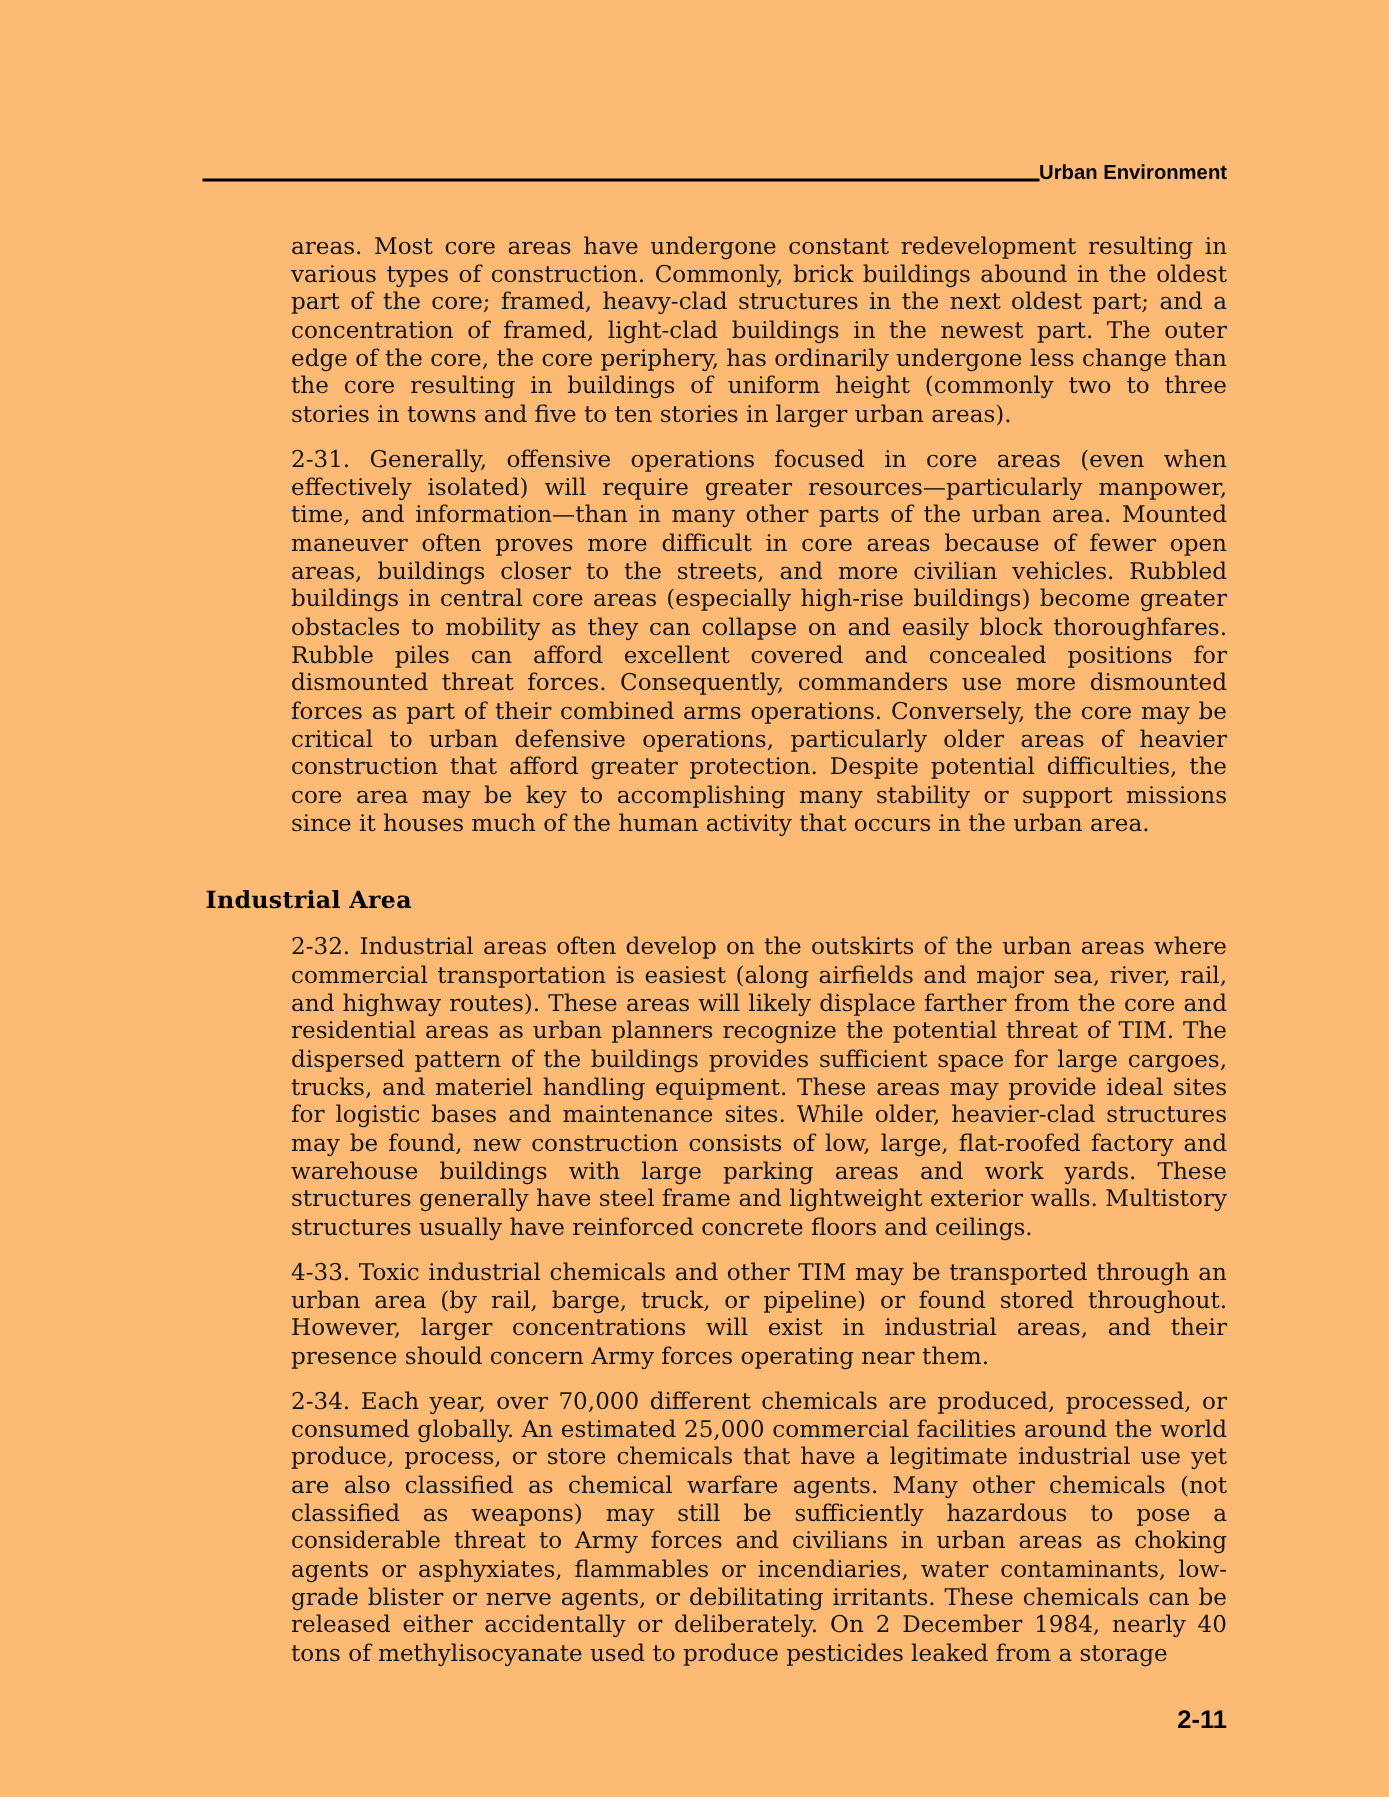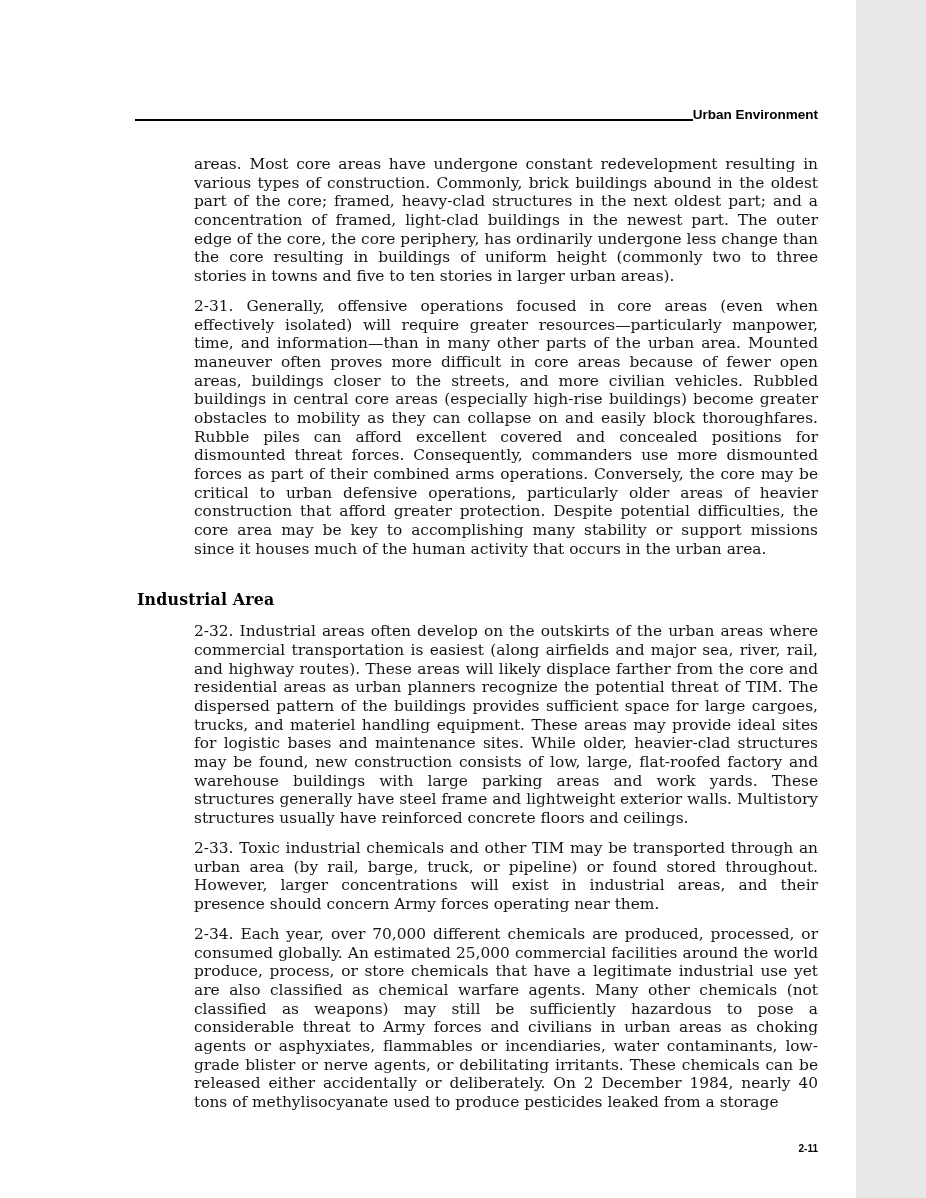--- a/index.html
+++ b/index.html
@@ -4,23 +4,23 @@
 <style>
   * { margin: 0; padding: 0; box-sizing: border-box; }
 
   html, body {
     background: #e8e8e8;
     font-family: "DejaVu Serif", "Liberation Serif", serif;
   }
 
   .page {
     position: relative;
-    width: 856px;
+    width: 926px;
     height: 1198px;
-    background: #ffffff;
+    background: #fdba74;
     color: #141414;
     overflow: hidden;
   }
 
   
   .page-header {
     position: absolute;
     top: 106px;
     left: 135px;
     width: 683px;
@@ -76,21 +76,21 @@
     position: absolute;
     top: 1137px;
     left: 135px;
     width: 683px;
     text-align: right;
   }
 
   .page-number {
     font-family: "Liberation Sans", "DejaVu Sans", sans-serif;
     font-weight: bold;
-    font-size: 10px;
+    font-size: 17px;
     color: #000000;
   }
 </style>
 </head>
 <body>
 
 <div class="page">
 
   <div class="page-header">
     <div class="header-rule"></div>
@@ -100,21 +100,21 @@
   <div class="body-area">
 
     <p class="paragraph">areas. Most core areas have undergone constant redevelopment resulting in various types of construction. Commonly, brick buildings abound in the oldest part of the core; framed, heavy-clad structures in the next oldest part; and a concentration of framed, light-clad buildings in the newest part. The outer edge of the core, the core periphery, has ordinarily undergone less change than the core resulting in buildings of uniform height (commonly two to three stories in towns and five to ten stories in larger urban areas).</p>
 
     <p class="paragraph">2-31. Generally, offensive operations focused in core areas (even when effectively isolated) will require greater resources—particularly manpower, time, and information—than in many other parts of the urban area. Mounted maneuver often proves more difficult in core areas because of fewer open areas, buildings closer to the streets, and more civilian vehicles. Rubbled buildings in central core areas (especially high-rise buildings) become greater obstacles to mobility as they can collapse on and easily block thoroughfares. Rubble piles can afford excellent covered and concealed positions for dismounted threat forces. Consequently, commanders use more dismounted forces as part of their combined arms operations. Conversely, the core may be critical to urban defensive operations, particularly older areas of heavier construction that afford greater protection. Despite potential difficulties, the core area may be key to accomplishing many stability or support missions since it houses much of the human activity that occurs in the urban area.</p>
 
     <h2 class="section-heading">Industrial Area</h2>
 
     <p class="paragraph">2-32. Industrial areas often develop on the outskirts of the urban areas where commercial transportation is easiest (along airfields and major sea, river, rail, and highway routes). These areas will likely displace farther from the core and residential areas as urban planners recognize the potential threat of TIM. The dispersed pattern of the buildings provides sufficient space for large cargoes, trucks, and materiel handling equipment. These areas may provide ideal sites for logistic bases and maintenance sites. While older, heavier-clad structures may be found, new construction consists of low, large, flat-roofed factory and warehouse buildings with large parking areas and work yards. These structures generally have steel frame and lightweight exterior walls. Multistory structures usually have reinforced concrete floors and ceilings.</p>
 
-    <p class="paragraph">2-33. Toxic industrial chemicals and other TIM may be transported through an urban area (by rail, barge, truck, or pipeline) or found stored throughout. However, larger concentrations will exist in industrial areas, and their presence should concern Army forces operating near them.</p>
+    <p class="paragraph">4-33. Toxic industrial chemicals and other TIM may be transported through an urban area (by rail, barge, truck, or pipeline) or found stored throughout. However, larger concentrations will exist in industrial areas, and their presence should concern Army forces operating near them.</p>
 
     <p class="paragraph">2-34. Each year, over 70,000 different chemicals are produced, processed, or consumed globally. An estimated 25,000 commercial facilities around the world produce, process, or store chemicals that have a legitimate industrial use yet are also classified as chemical warfare agents. Many other chemicals (not classified as weapons) may still be sufficiently hazardous to pose a considerable threat to Army forces and civilians in urban areas as choking agents or asphyxiates, flammables or incendiaries, water contaminants, low-grade blister or nerve agents, or debilitating irritants. These chemicals can be released either accidentally or deliberately. On 2 December 1984, nearly 40 tons of methylisocyanate used to produce pesticides leaked from a storage</p>
 
   </div>
 
   <div class="page-footer">
     <span class="page-number">2-11</span>
   </div>
 
 </div>

